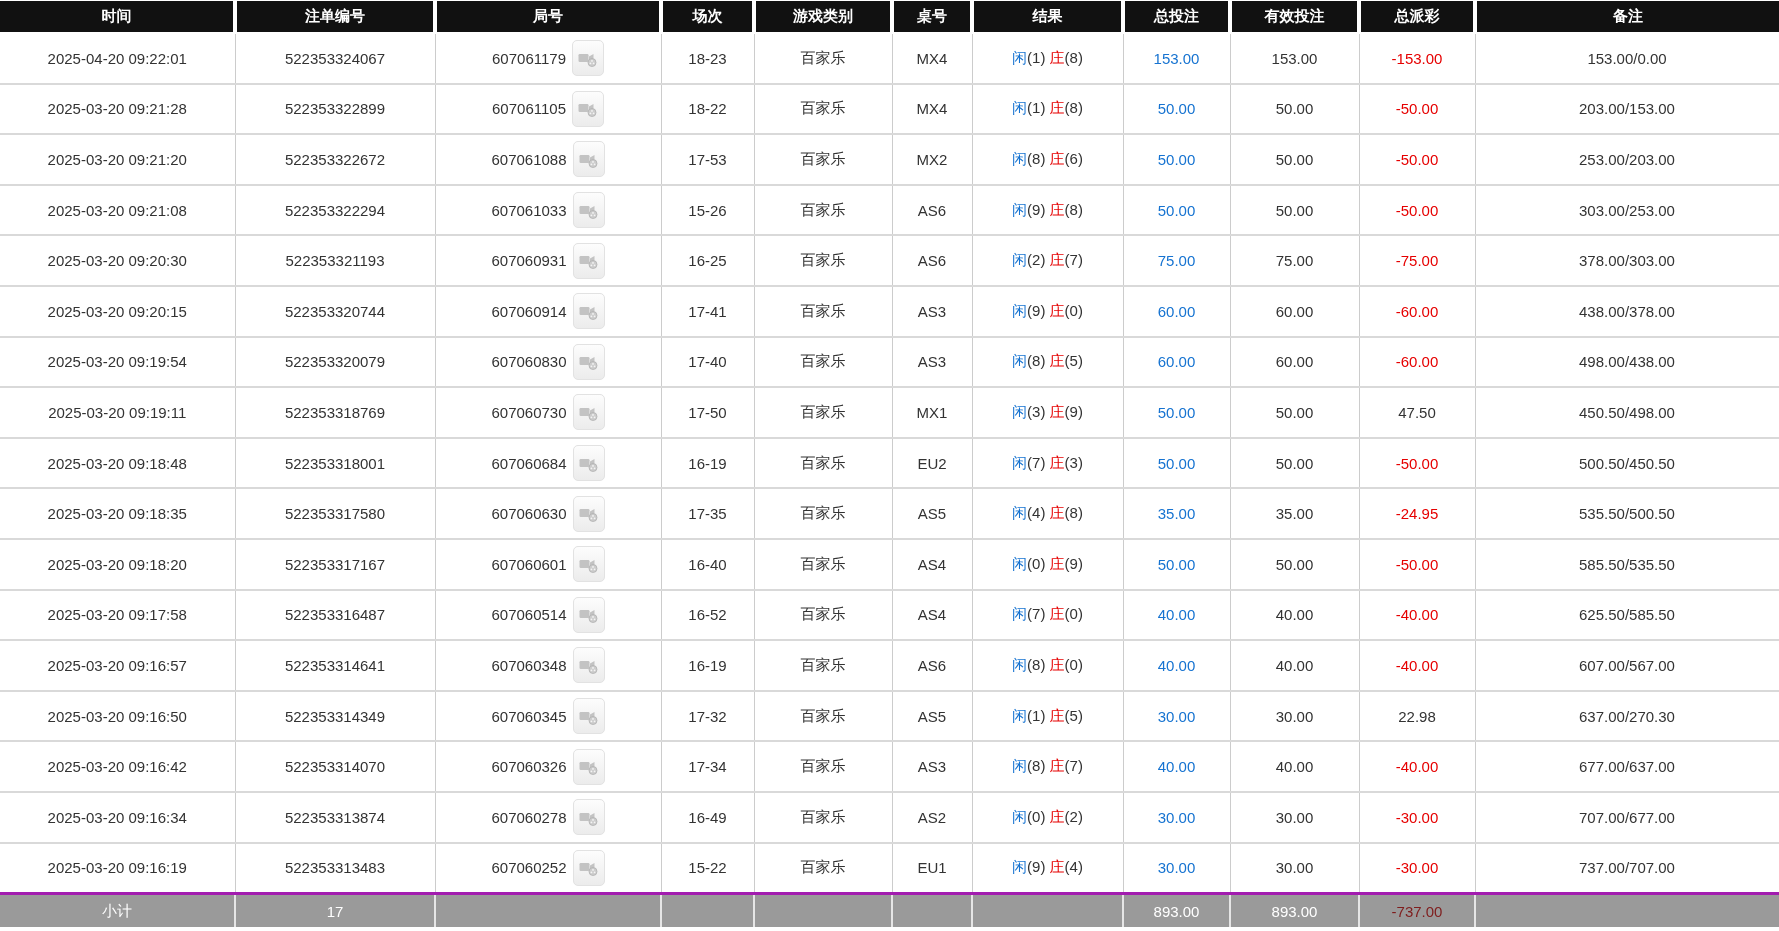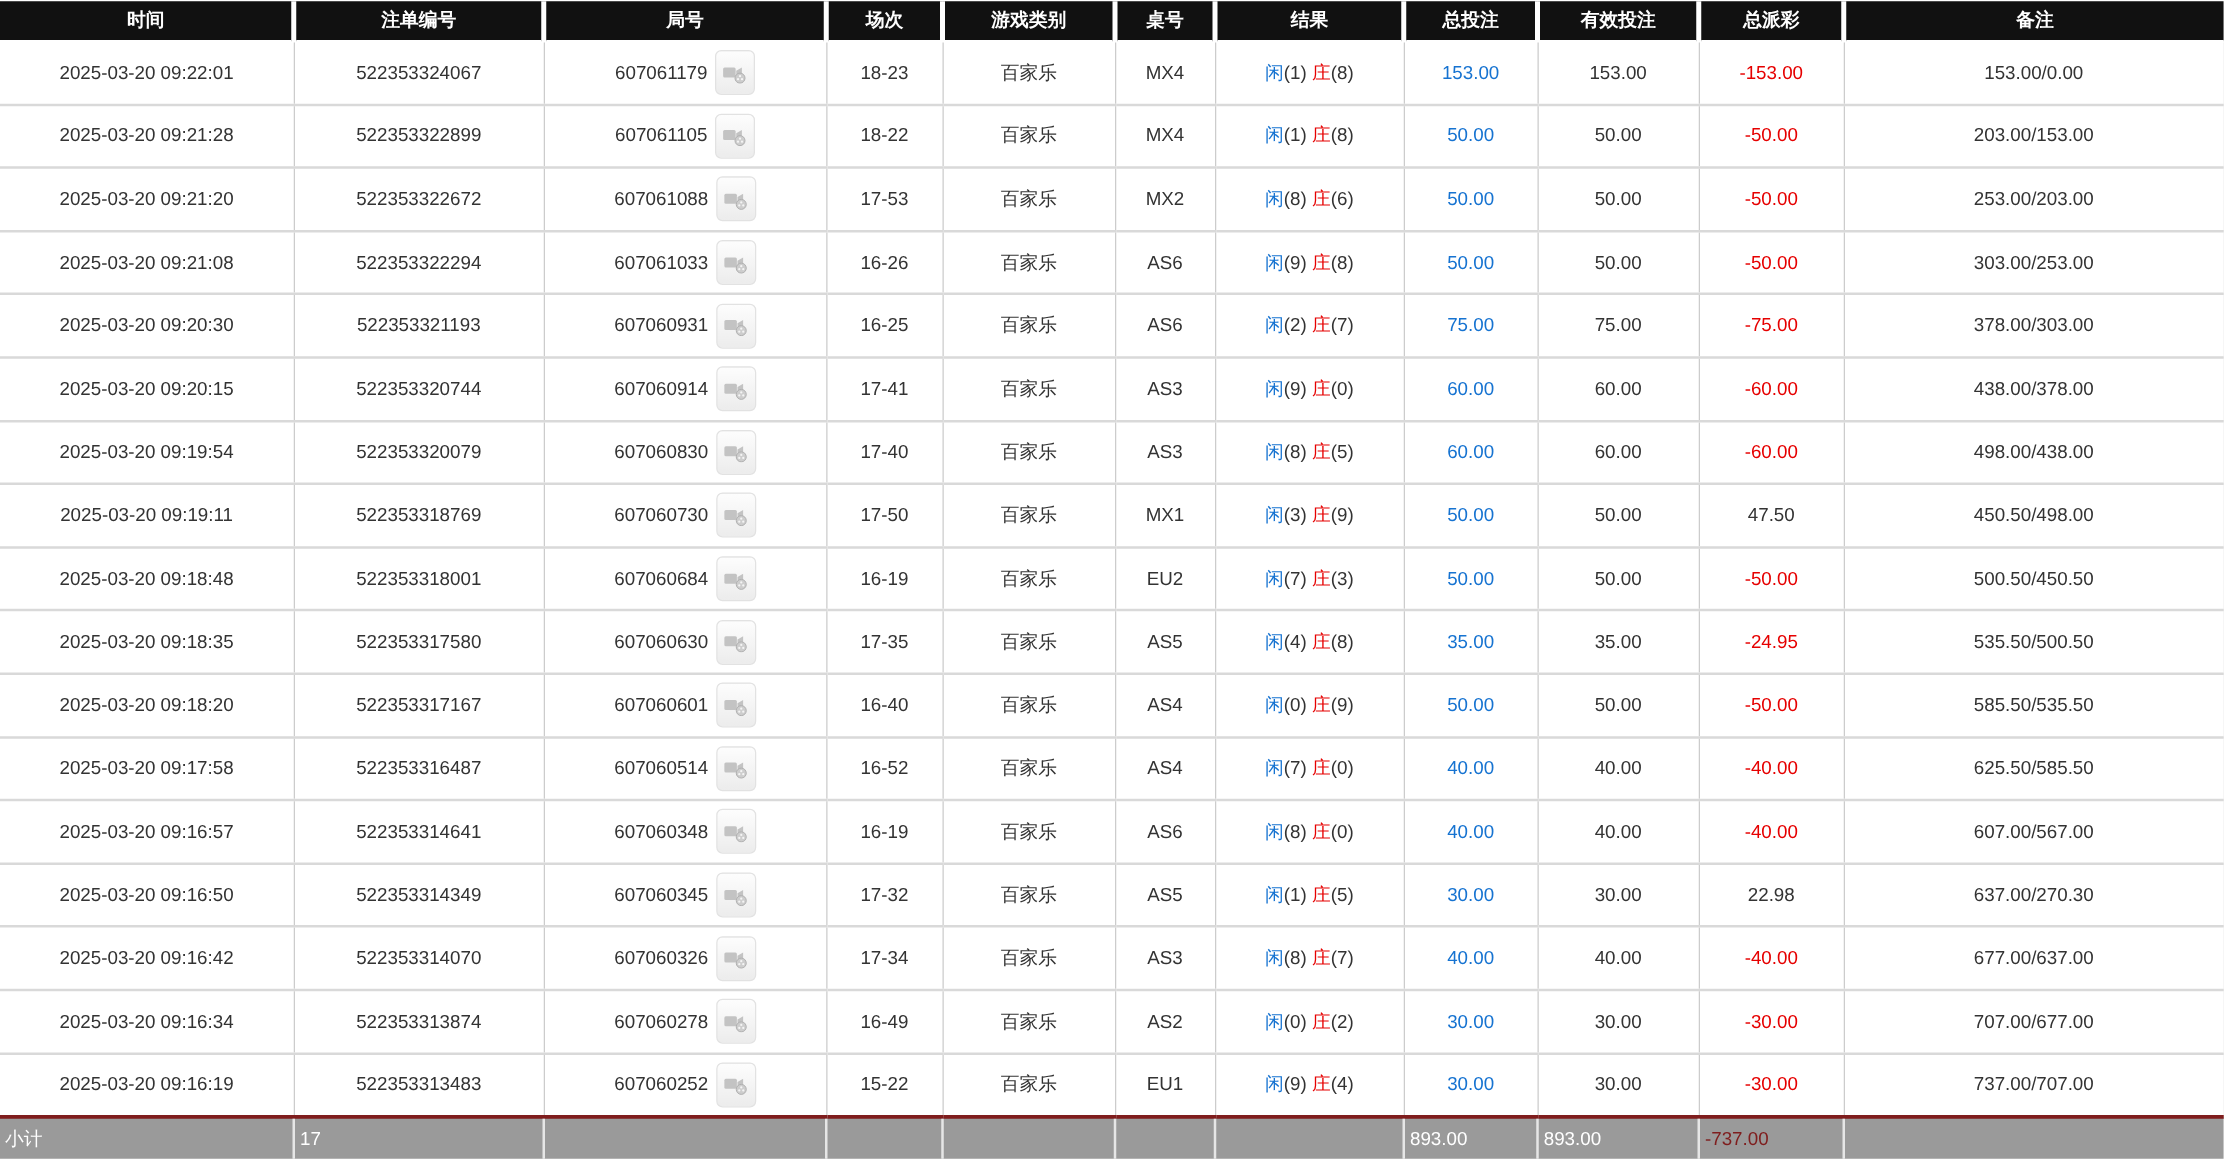--- a/index.html
+++ b/index.html
@@ -38,22 +38,22 @@
   td .res-num{color:var(--text);}
   td.neg{color:var(--red);}
   .video-btn{
     display:inline-block;vertical-align:middle;margin-left:6px;
     width:32px;height:36px;border-radius:5px;border:1px solid #e2e2e2;
     background:linear-gradient(#fdfdfd,#ececec);padding:0;cursor:pointer;
   }
   .video-btn svg{display:block;margin:auto;}
   .gameno-val{display:inline-block;vertical-align:middle;}
   tfoot td{
-    background:var(--footer-bg);color:#fff;font-size:15px;
-    height:32px;border-left:2px solid #e6e6e6;border-top:3px solid #7f1d1d;
+    background:var(--footer-bg);color:#fff;font-size:15px;text-align:center;
+    height:32px;border-left:2px solid #e6e6e6;border-top:3px solid #a21caf;
     padding:0 4px;white-space:nowrap;
   }
   tfoot td:first-child{border-left:none;}
   tfoot td.neg{color:#7f1d1d;}
 </style>
 </head>
 <body>
 
 <table>
   <colgroup>
@@ -79,21 +79,21 @@
         <th>桌号</th>
         <th>结果</th>
         <th>总投注</th>
         <th>有效投注</th>
         <th>总派彩</th>
         <th>备注</th>
       </tr>
   </thead>
   <tbody>
       <tr>
-        <td class="c-time">2025-03-20 09:22:01</td>
+        <td class="c-time">2025-04-20 09:22:01</td>
         <td class="c-betid">522353324067</td>
         <td class="c-gameno"><span class="gameno-val">607061179</span><button class="video-btn"><svg width="19" height="17" viewBox="0 0 19 17">
               <rect x="0.5" y="4" width="10" height="8" rx="1.2" fill="#c3c3c3"></rect>
               <polygon points="11,6.5 15.5,4 15.5,12 11,9.5" fill="#c3c3c3"></polygon>
               <circle cx="14" cy="12.5" r="4" fill="#cdcdcd" stroke="#b0b0b0" stroke-width="0.8"></circle>
               <circle cx="14" cy="10.9" r="0.9" fill="#f4f4f4"></circle>
               <circle cx="12.4" cy="13.3" r="0.9" fill="#f4f4f4"></circle>
               <circle cx="15.6" cy="13.3" r="0.9" fill="#f4f4f4"></circle>
             </svg></button></td>
         <td class="c-session">18-23</td>
@@ -149,21 +149,21 @@
         <td class="c-time">2025-03-20 09:21:08</td>
         <td class="c-betid">522353322294</td>
         <td class="c-gameno"><span class="gameno-val">607061033</span><button class="video-btn"><svg width="19" height="17" viewBox="0 0 19 17">
               <rect x="0.5" y="4" width="10" height="8" rx="1.2" fill="#c3c3c3"></rect>
               <polygon points="11,6.5 15.5,4 15.5,12 11,9.5" fill="#c3c3c3"></polygon>
               <circle cx="14" cy="12.5" r="4" fill="#cdcdcd" stroke="#b0b0b0" stroke-width="0.8"></circle>
               <circle cx="14" cy="10.9" r="0.9" fill="#f4f4f4"></circle>
               <circle cx="12.4" cy="13.3" r="0.9" fill="#f4f4f4"></circle>
               <circle cx="15.6" cy="13.3" r="0.9" fill="#f4f4f4"></circle>
             </svg></button></td>
-        <td class="c-session">16-26</td>
+        <td class="c-session">15-26</td>
         <td class="c-gametype">百家乐</td>
         <td class="c-tableno">AS6</td>
         <td class="c-result"><span class="res-player">闲</span><span class="res-num">(9)</span> <span class="res-banker">庄</span><span class="res-num">(8)</span></td>
         <td class="c-total"><span>50.00</span></td>
         <td class="c-valid">50.00</td>
         <td class="c-payout neg">-50.00</td>
         <td class="c-remark">303.00/253.00</td>
       </tr>
       <tr>
         <td class="c-time">2025-03-20 09:20:30</td>

